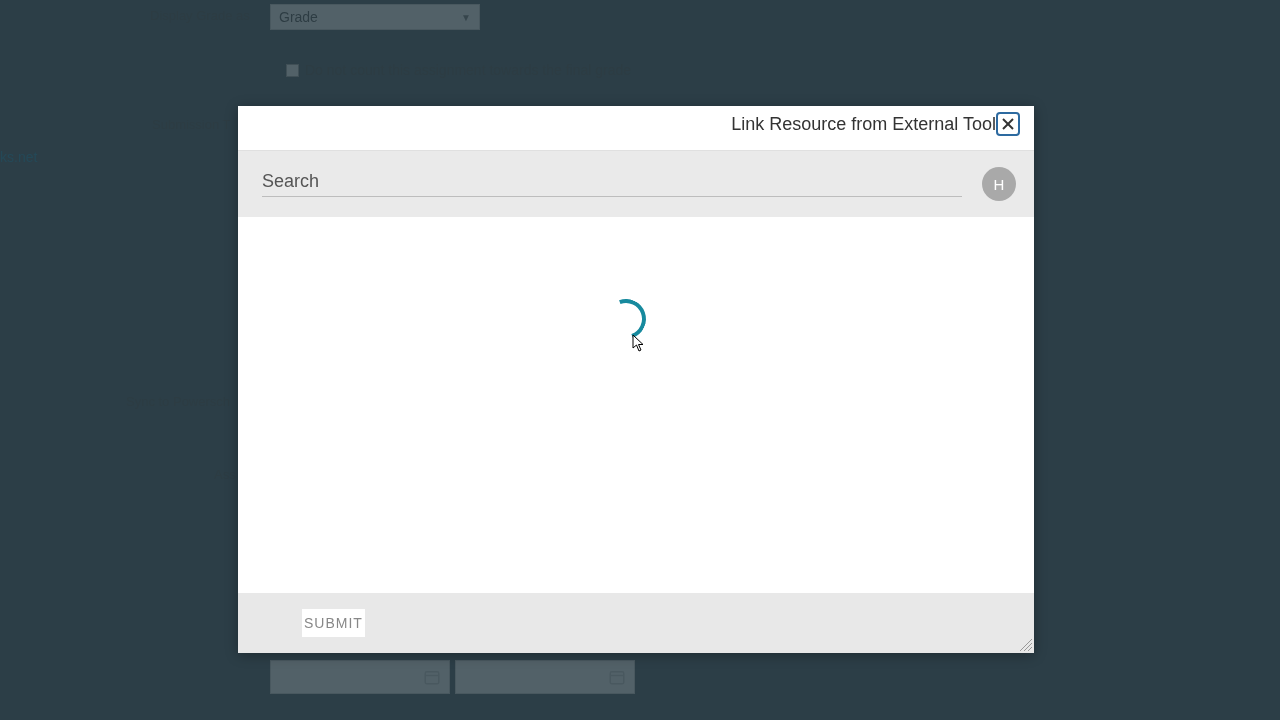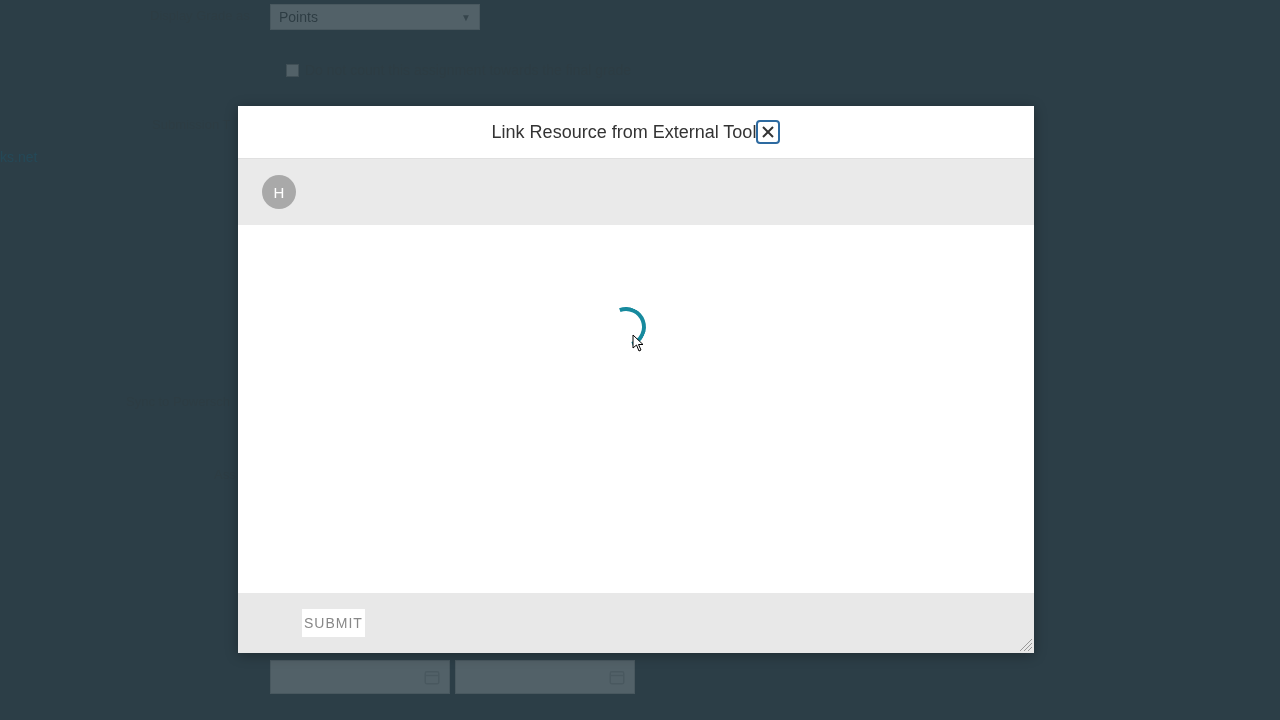--- a/index.html
+++ b/index.html
@@ -94,22 +94,22 @@
       height: 547px;
       background: #fff;
       box-shadow: 0 2px 12px rgba(0,0,0,0.3);
       display: flex;
       flex-direction: column;
     }
     
     .modal-header {
       display: flex;
       align-items: center;
-      justify-content: center;
-      padding: 14px 14px 14px 14px;
+      justify-content: flex-end;
+      padding: 6px 14px 14px 14px;
       border-bottom: 1px solid #e0e0e0;
     }
     
     .modal-title {
       font-size: 18px;
       font-weight: 400;
       color: #333;
     }
     
     .close-btn {
@@ -224,21 +224,21 @@
     
     .modal-body::-webkit-scrollbar { width: 14px; background:#f0f0f0;}
     .modal-body::-webkit-scrollbar-thumb { background:#c4c4c4;}
   </style>
 </head>
 <body>
 
 <div class="bg-form">
   <div class="bg-label" style="top:8px;left:150px">Display Grade as</div>
   <div class="bg-select" style="top:4px;left:270px;width:210px;height:26px">
-    <span>Points</span>
+    <span>Grade</span>
     <span style="font-size:10px;color:#666">▼</span>
   </div>
   <div class="bg-checkbox-row" style="top:62px;left:286px">
     <span class="bg-checkbox"></span>
     <span>Do not count this assignment towards the final grade</span>
   </div>
   <div class="bg-label" style="top:117px;left:152px">Submission T</div>
   <div class="bg-link" style="top:149px;left:0">ks.net</div>
   <div class="bg-label" style="top:394px;left:126px">Sync to Powersch</div>
   <div class="bg-label" style="top:467px;left:214px">Ass</div>
@@ -265,20 +265,21 @@
     <div class="close-btn">
       <svg viewBox="0 0 12 12">
         <line x1="1" y1="1" x2="11" y2="11" stroke="#333" stroke-width="2"></line>
         <line x1="11" y1="1" x2="1" y2="11" stroke="#333" stroke-width="2"></line>
       </svg>
     </div>
   </div>
 
   <div class="modal-body">
     <div class="search-bar">
+      <div class="search-text">Search</div>
       <div class="avatar">H</div>
     </div>
     <div class="content-area">
       <div class="spinner-wrap">
         <div class="spinner"></div>
       </div>
     </div>
   </div>
 
   <div class="modal-footer">

